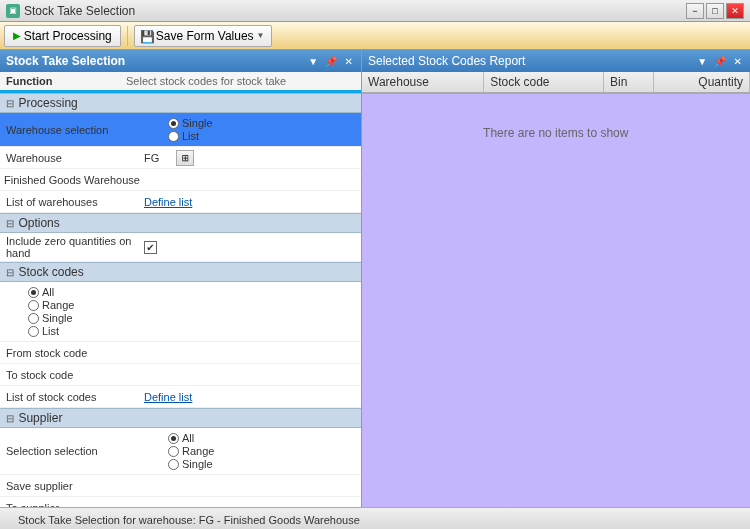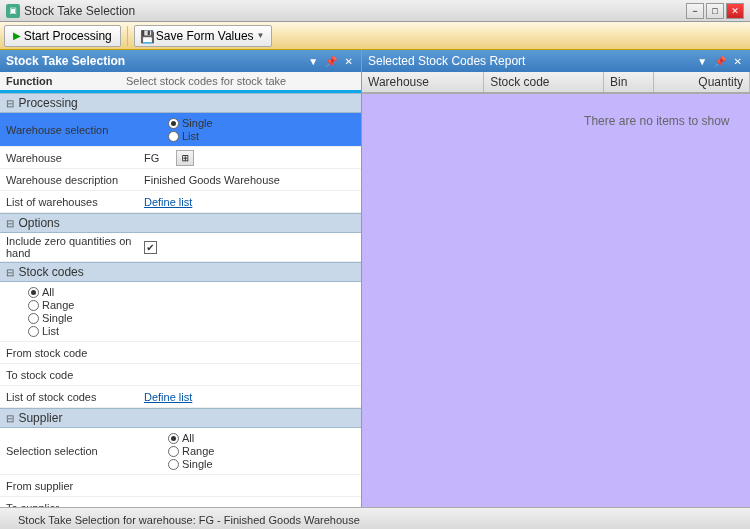--- a/index.html
+++ b/index.html
@@ -350,23 +350,23 @@
       padding: 3px 6px;
       text-align: left;
       font-size: 12px;
       font-weight: normal;
       color: #333;
     }
     .right-table th:last-child {
       text-align: right;
     }
     .no-items {
-      text-align: right;
+      text-align: center;
       color: #666;
-      padding: 20px;
+      padding: 32px;
       font-size: 12px;
     }
 
     
     .status-bar {
       background: linear-gradient(to bottom, #f0f0f0, #d8d8d8);
       border-top: 1px solid #aaa;
       height: 24px;
       display: flex;
       align-items: center;
@@ -452,21 +452,20 @@
 
       <div class="form-row">
         <div class="form-row-label">Warehouse</div>
         <div class="warehouse-row-value">
           <span class="warehouse-code">FG</span>
           <div class="browse-btn">⊞</div>
         </div>
       </div>
 
       <div class="form-row">
-        <div class="form-row-label">Warehouse description</div>
         <div class="form-row-value">Finished Goods Warehouse</div>
       </div>
 
       <div class="form-row">
         <div class="form-row-label">List of warehouses</div>
         <div class="form-row-value link">Define list</div>
       </div>
 
       <div class="section-header">
         <span class="section-collapse">⊟</span>
@@ -544,21 +543,21 @@
             </div>
             <div class="radio-item">
               <div class="radio-circle"></div>
               <span>Single</span>
             </div>
           </div>
         </div>
       </div>
 
       <div class="form-row">
-        <div class="form-row-label">From supplier</div>
+        <div class="form-row-label">Save supplier</div>
         <div class="form-row-value disabled-input"></div>
       </div>
 
       <div class="form-row">
         <div class="form-row-label">To supplier</div>
         <div class="form-row-value disabled-input"></div>
       </div>
 
     </div>
   </div>

